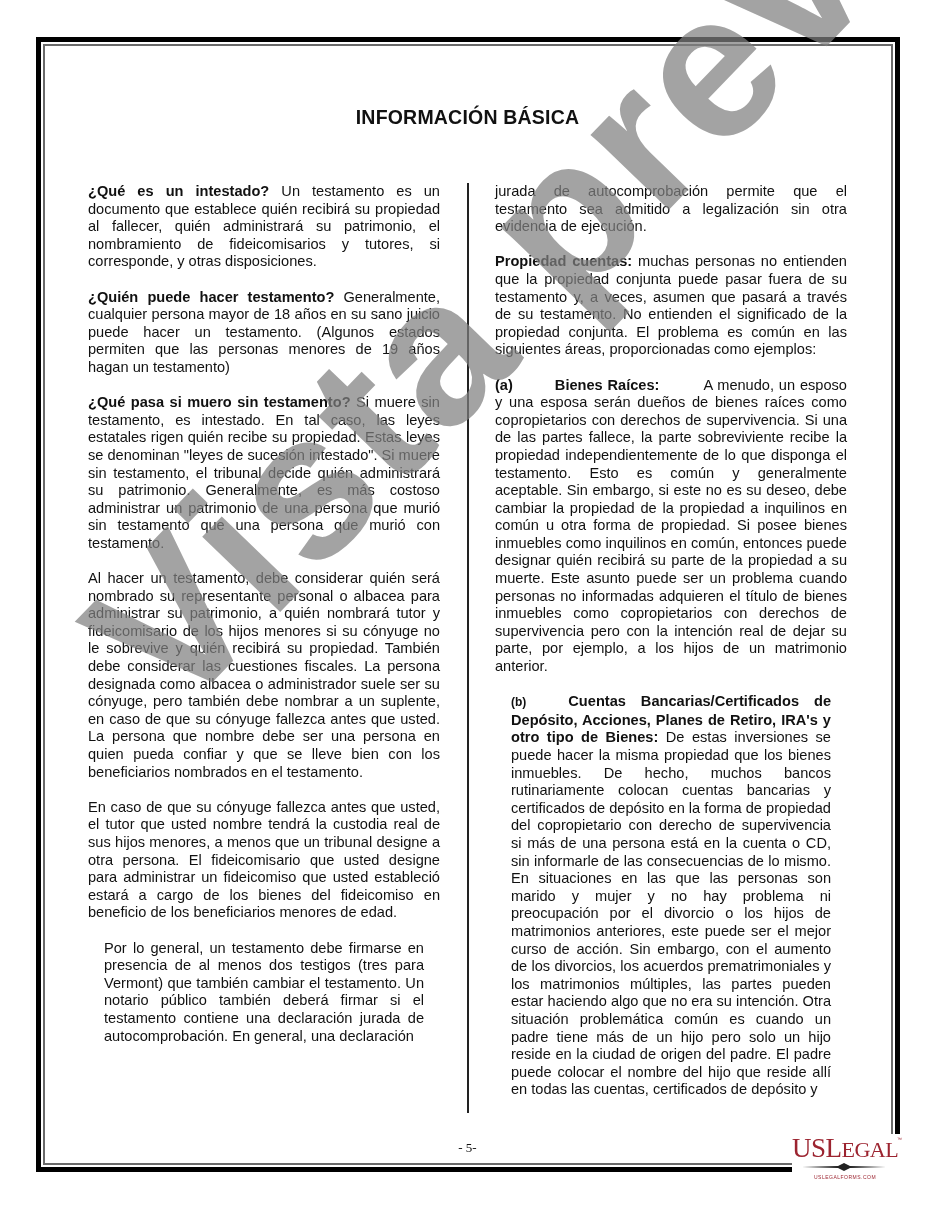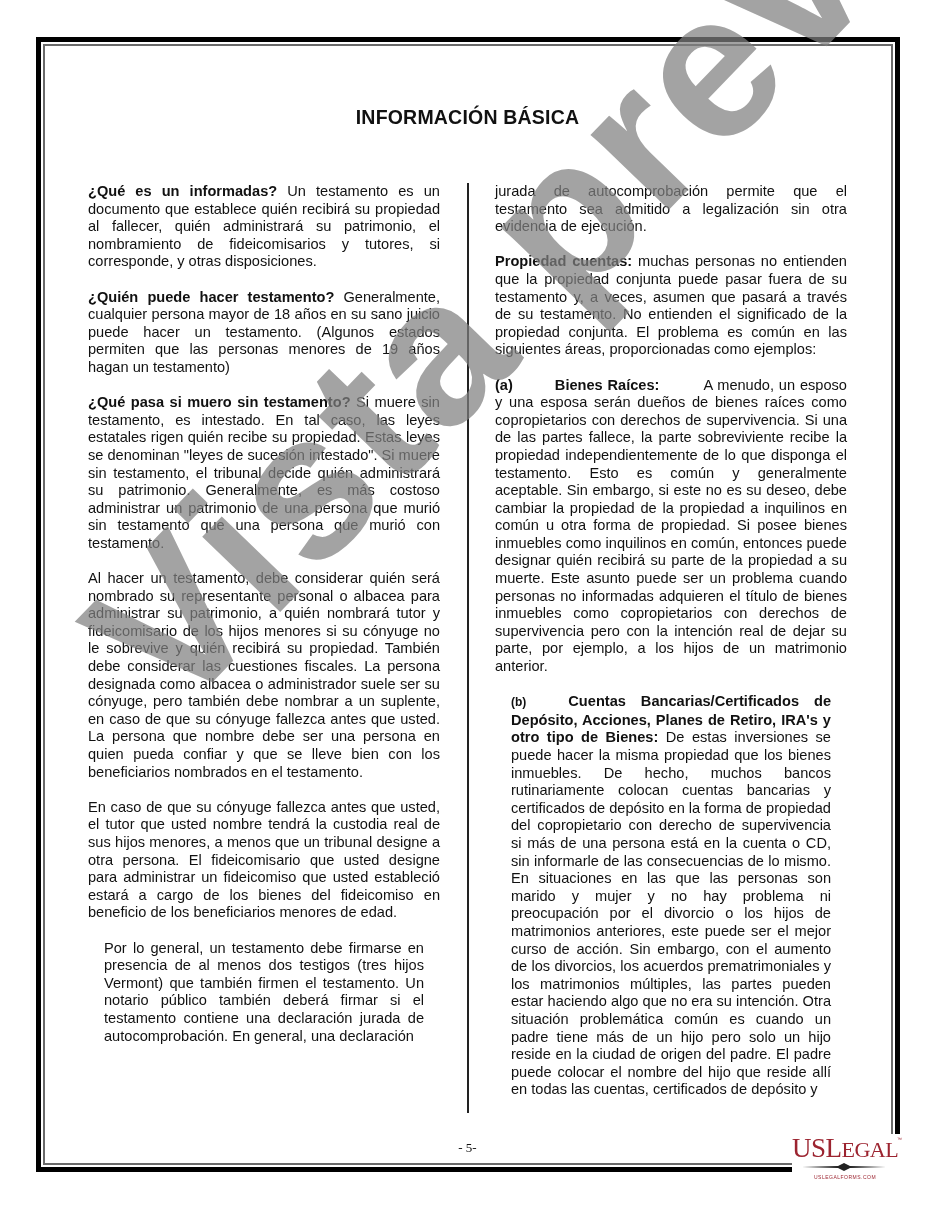--- a/index.html
+++ b/index.html
@@ -34,26 +34,26 @@
 </head>
 <body>
 
 <div class="frame">
   <div class="frame-inner"></div>
 </div>
 
 <div class="title">INFORMACIÓN BÁSICA</div>
 
 <div class="col left">
-  <p><b>¿Qué es un informadas?</b><span> Un testamento es un documento que establece quién recibirá su propiedad al fallecer, quién administrará su patrimonio, el nombramiento de fideicomisarios y tutores, si corresponde, y otras disposiciones.</span></p>
+  <p><b>¿Qué es un intestado?</b><span> Un testamento es un documento que establece quién recibirá su propiedad al fallecer, quién administrará su patrimonio, el nombramiento de fideicomisarios y tutores, si corresponde, y otras disposiciones.</span></p>
   <p><b>¿Quién puede hacer testamento?</b><span> Generalmente, cualquier persona mayor de 18 años en su sano juicio puede hacer un testamento. (Algunos estados permiten que las personas menores de 19 años hagan un testamento)</span></p>
   <p><b>¿Qué pasa si muero sin testamento?</b><span> Si muere sin testamento, es intestado. En tal caso, las leyes estatales rigen quién recibe su propiedad. Estas leyes se denominan "leyes de sucesión intestado". Si muere sin testamento, el tribunal decide quién administrará su patrimonio. Generalmente, es más costoso administrar un patrimonio de una persona que murió sin testamento que una persona que murió con testamento.</span></p>
   <p>Al hacer un testamento, debe considerar quién será nombrado su representante personal o albacea para administrar su patrimonio, a quién nombrará tutor y fideicomisario de los hijos menores si su cónyuge no le sobrevive y quién recibirá su propiedad. También debe considerar las cuestiones fiscales. La persona designada como albacea o administrador suele ser su cónyuge, pero también debe nombrar a un suplente, en caso de que su cónyuge fallezca antes que usted. La persona que nombre debe ser una persona en quien pueda confiar y que se lleve bien con los beneficiarios nombrados en el testamento.</p>
   <p>En caso de que su cónyuge fallezca antes que usted, el tutor que usted nombre tendrá la custodia real de sus hijos menores, a menos que un tribunal designe a otra persona. El fideicomisario que usted designe para administrar un fideicomiso que usted estableció estará a cargo de los bienes del fideicomiso en beneficio de los beneficiarios menores de edad.</p>
-  <p class="last">Por lo general, un testamento debe firmarse en presencia de al menos dos testigos (tres hijos Vermont) que también firmen el testamento. Un notario público también deberá firmar si el testamento contiene una declaración jurada de autocomprobación. En general, una declaración</p>
+  <p class="last">Por lo general, un testamento debe firmarse en presencia de al menos dos testigos (tres para Vermont) que también cambiar el testamento. Un notario público también deberá firmar si el testamento contiene una declaración jurada de autocomprobación. En general, una declaración</p>
 </div>
 
 <div class="divider"></div>
 
 <div class="col right">
   <p>jurada de autocomprobación permite que el testamento sea admitido a legalización sin otra evidencia de ejecución.</p>
   <p><b>Propiedad cuentas:</b><span> muchas personas no entienden que la propiedad conjunta puede pasar fuera de su testamento y, a veces, asumen que pasará a través de su testamento. No entienden el significado de la propiedad conjunta. El problema es común en las siguientes áreas, proporcionadas como ejemplos:</span></p>
   <p><b>(a)</b><b style="margin-left:42px">Bienes Raíces:</b><span style="margin-left:40px"> A menudo, un esposo y una esposa serán dueños de bienes raíces como copropietarios con derechos de supervivencia. Si una de las partes fallece, la parte sobreviviente recibe la propiedad independientemente de lo que disponga el testamento. Esto es común y generalmente aceptable. Sin embargo, si este no es su deseo, debe cambiar la propiedad de la propiedad a inquilinos en común u otra forma de propiedad. Si posee bienes inmuebles como inquilinos en común, entonces puede designar quién recibirá su parte de la propiedad a su muerte. Este asunto puede ser un problema cuando personas no informadas adquieren el título de bienes inmuebles como copropietarios con derechos de supervivencia pero con la intención real de dejar su parte, por ejemplo, a los hijos de un matrimonio anterior.</span></p>
   <p class="last"><b style="font-size:12px">(b)</b><b style="margin-left:42px">Cuentas Bancarias/Certificados de Depósito, Acciones, Planes de Retiro, IRA's y otro tipo de Bienes:</b><span> De estas inversiones se puede hacer la misma propiedad que los bienes inmuebles. De hecho, muchos bancos rutinariamente colocan cuentas bancarias y certificados de depósito en la forma de propiedad del copropietario con derecho de supervivencia si más de una persona está en la cuenta o CD, sin informarle de las consecuencias de lo mismo. En situaciones en las que las personas son marido y mujer y no hay problema ni preocupación por el divorcio o los hijos de matrimonios anteriores, este puede ser el mejor curso de acción. Sin embargo, con el aumento de los divorcios, los acuerdos prematrimoniales y los matrimonios múltiples, las partes pueden estar haciendo algo que no era su intención. Otra situación problemática común es cuando un padre tiene más de un hijo pero solo un hijo reside en la ciudad de origen del padre. El padre puede colocar el nombre del hijo que reside allí en todas las cuentas, certificados de depósito y</span></p>
 </div>

